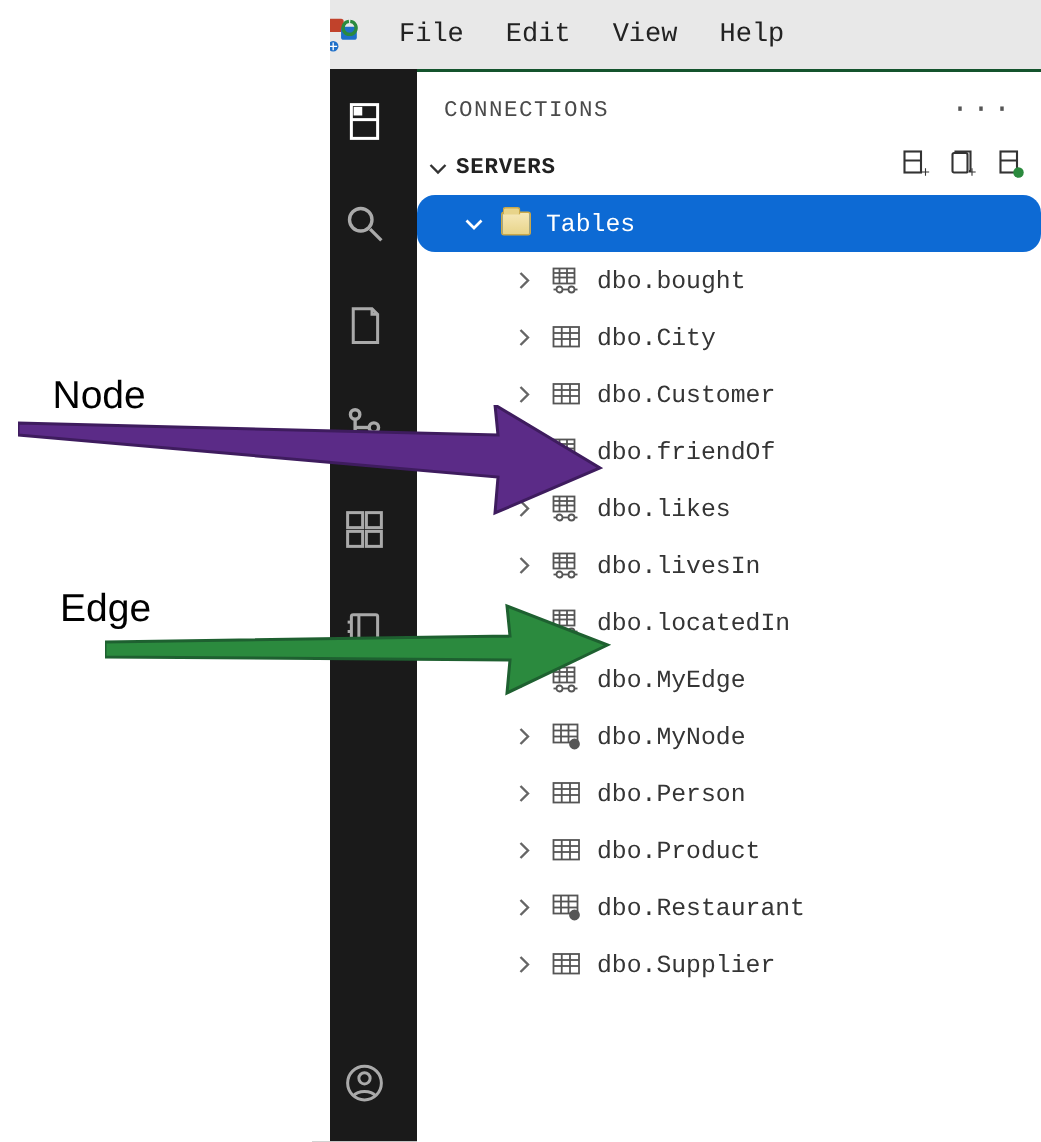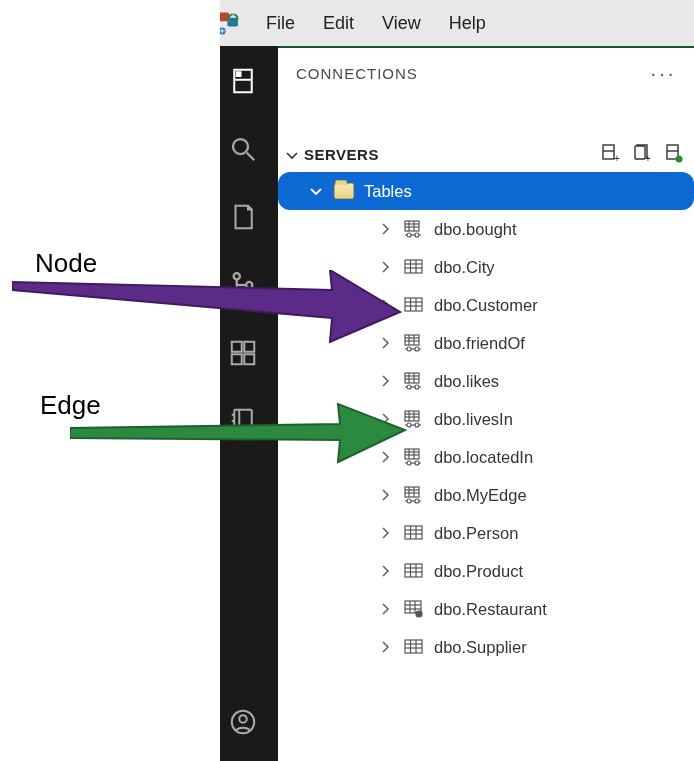--- a/index.html
+++ b/index.html
@@ -34,20 +34,21 @@
   }
   .app {
     position: absolute;
     left: 208px;
     top: 0;
     width: 486px;
     height: 761px;
     background: #fff;
     display: flex;
     flex-direction: column;
+    font-family: Liberation Mono, monospace;
   }
   .menubar {
     height: 46px;
     background: #e8e8e8;
     display: flex;
     align-items: center;
     padding: 0 6px;
     gap: 4px;
     flex-shrink: 0;
   }
@@ -117,21 +118,20 @@
     letter-spacing: 1px;
     color: #4a4a4a;
     text-transform: uppercase;
   }
   .more-dots { font-size: 20px; letter-spacing: 2px; color: #555; cursor: pointer; }
   .section-header {
     display: flex;
     align-items: center;
     padding: 4px 10px 6px 6px;
     font-size: 15px;
-    margin-top: 44px;
   }
   .section-header .chev { margin-right: 4px; }
   .section-title {
     font-weight: bold;
     letter-spacing: 0.5px;
     color: #222;
     flex: 1;
   }
   .section-actions {
     display: flex;
@@ -154,21 +154,21 @@
     white-space: nowrap;
     border-radius: 12px;
   }
   .tree-row.folder-row {
     background: #0d6ad4;
     color: #fff;
     padding-left: 30px;
   }
   .tree-row.folder-row .chev svg path { stroke: #fff; }
   .tree-row .chev.collapsed svg { transform: rotate(-90deg); }
-  .tree-row.child { padding-left: 62px; margin-left: 36px; }
+  .tree-row.child { padding-left: 62px; }
   .tree-row.child .chev { width: 18px; display:flex; justify-content:center; }
   .folder-icon {
     width: 20px; height: 16px;
     background: linear-gradient(#f6e8b8,#e8d48a);
     border: 1px solid #caa94a;
     border-radius: 2px;
     position: relative;
   }
   .folder-icon::before {
     content: "";
@@ -491,78 +491,96 @@
               <span>dbo.MyEdge</span>
             </div>
             <div class="tree-row child">
               <span class="chev collapsed">
                 <svg viewBox="0 0 16 16">
                   <path d="M3 6 l5 5 l5 -5" fill="none" stroke="#666" stroke-width="1.6"></path>
                 </svg>
               </span>
               <span class="table-icon">
                 <svg viewBox="0 0 20 18" fill="none" stroke="#555" stroke-width="1.2">
-                  <rect x="1" y="2" width="17" height="13"></rect>
-                  <line x1="1" y1="6" x2="18" y2="6"></line>
-                  <line x1="1" y1="10" x2="18" y2="10"></line>
-                  <line x1="6.5" y1="2" x2="6.5" y2="15"></line>
-                  <line x1="12" y1="2" x2="12" y2="15"></line>
-                </svg>
-              </span>
-              <span>dbo.Person</span>
-            </div>
-            <div class="tree-row child">
-              <span class="chev collapsed">
-                <svg viewBox="0 0 16 16">
-                  <path d="M3 6 l5 5 l5 -5" fill="none" stroke="#666" stroke-width="1.6"></path>
-                </svg>
-              </span>
-              <span class="table-icon">
-                <svg viewBox="0 0 20 18" fill="none" stroke="#555" stroke-width="1.2">
-                  <rect x="1" y="2" width="17" height="13"></rect>
-                  <line x1="1" y1="6" x2="18" y2="6"></line>
-                  <line x1="1" y1="10" x2="18" y2="10"></line>
-                  <line x1="6.5" y1="2" x2="6.5" y2="15"></line>
-                  <line x1="12" y1="2" x2="12" y2="15"></line>
-                </svg>
-              </span>
-              <span>dbo.Product</span>
-            </div>
-            <div class="tree-row child">
-              <span class="chev collapsed">
-                <svg viewBox="0 0 16 16">
-                  <path d="M3 6 l5 5 l5 -5" fill="none" stroke="#666" stroke-width="1.6"></path>
-                </svg>
-              </span>
-              <span class="table-icon">
-                <svg viewBox="0 0 20 18" fill="none" stroke="#555" stroke-width="1.2">
                   <rect x="1" y="1" width="16" height="12"></rect>
                   <line x1="1" y1="5" x2="17" y2="5"></line>
                   <line x1="1" y1="9" x2="17" y2="9"></line>
                   <line x1="6" y1="1" x2="6" y2="13"></line>
                   <line x1="11" y1="1" x2="11" y2="13"></line>
                   <circle cx="15" cy="14" r="3" fill="#555"></circle>
                 </svg>
               </span>
-              <span>dbo.Restaurant</span>
+              <span>dbo.MyNode</span>
             </div>
             <div class="tree-row child">
               <span class="chev collapsed">
                 <svg viewBox="0 0 16 16">
                   <path d="M3 6 l5 5 l5 -5" fill="none" stroke="#666" stroke-width="1.6"></path>
                 </svg>
               </span>
               <span class="table-icon">
                 <svg viewBox="0 0 20 18" fill="none" stroke="#555" stroke-width="1.2">
                   <rect x="1" y="2" width="17" height="13"></rect>
                   <line x1="1" y1="6" x2="18" y2="6"></line>
                   <line x1="1" y1="10" x2="18" y2="10"></line>
                   <line x1="6.5" y1="2" x2="6.5" y2="15"></line>
                   <line x1="12" y1="2" x2="12" y2="15"></line>
                 </svg>
               </span>
+              <span>dbo.Person</span>
+            </div>
+            <div class="tree-row child">
+              <span class="chev collapsed">
+                <svg viewBox="0 0 16 16">
+                  <path d="M3 6 l5 5 l5 -5" fill="none" stroke="#666" stroke-width="1.6"></path>
+                </svg>
+              </span>
+              <span class="table-icon">
+                <svg viewBox="0 0 20 18" fill="none" stroke="#555" stroke-width="1.2">
+                  <rect x="1" y="2" width="17" height="13"></rect>
+                  <line x1="1" y1="6" x2="18" y2="6"></line>
+                  <line x1="1" y1="10" x2="18" y2="10"></line>
+                  <line x1="6.5" y1="2" x2="6.5" y2="15"></line>
+                  <line x1="12" y1="2" x2="12" y2="15"></line>
+                </svg>
+              </span>
+              <span>dbo.Product</span>
+            </div>
+            <div class="tree-row child">
+              <span class="chev collapsed">
+                <svg viewBox="0 0 16 16">
+                  <path d="M3 6 l5 5 l5 -5" fill="none" stroke="#666" stroke-width="1.6"></path>
+                </svg>
+              </span>
+              <span class="table-icon">
+                <svg viewBox="0 0 20 18" fill="none" stroke="#555" stroke-width="1.2">
+                  <rect x="1" y="1" width="16" height="12"></rect>
+                  <line x1="1" y1="5" x2="17" y2="5"></line>
+                  <line x1="1" y1="9" x2="17" y2="9"></line>
+                  <line x1="6" y1="1" x2="6" y2="13"></line>
+                  <line x1="11" y1="1" x2="11" y2="13"></line>
+                  <circle cx="15" cy="14" r="3" fill="#555"></circle>
+                </svg>
+              </span>
+              <span>dbo.Restaurant</span>
+            </div>
+            <div class="tree-row child">
+              <span class="chev collapsed">
+                <svg viewBox="0 0 16 16">
+                  <path d="M3 6 l5 5 l5 -5" fill="none" stroke="#666" stroke-width="1.6"></path>
+                </svg>
+              </span>
+              <span class="table-icon">
+                <svg viewBox="0 0 20 18" fill="none" stroke="#555" stroke-width="1.2">
+                  <rect x="1" y="2" width="17" height="13"></rect>
+                  <line x1="1" y1="6" x2="18" y2="6"></line>
+                  <line x1="1" y1="10" x2="18" y2="10"></line>
+                  <line x1="6.5" y1="2" x2="6.5" y2="15"></line>
+                  <line x1="12" y1="2" x2="12" y2="15"></line>
+                </svg>
+              </span>
               <span>dbo.Supplier</span>
             </div>
           </div>
       </div>
     </div>
   </div>
 </div>
 
 </body></html>

